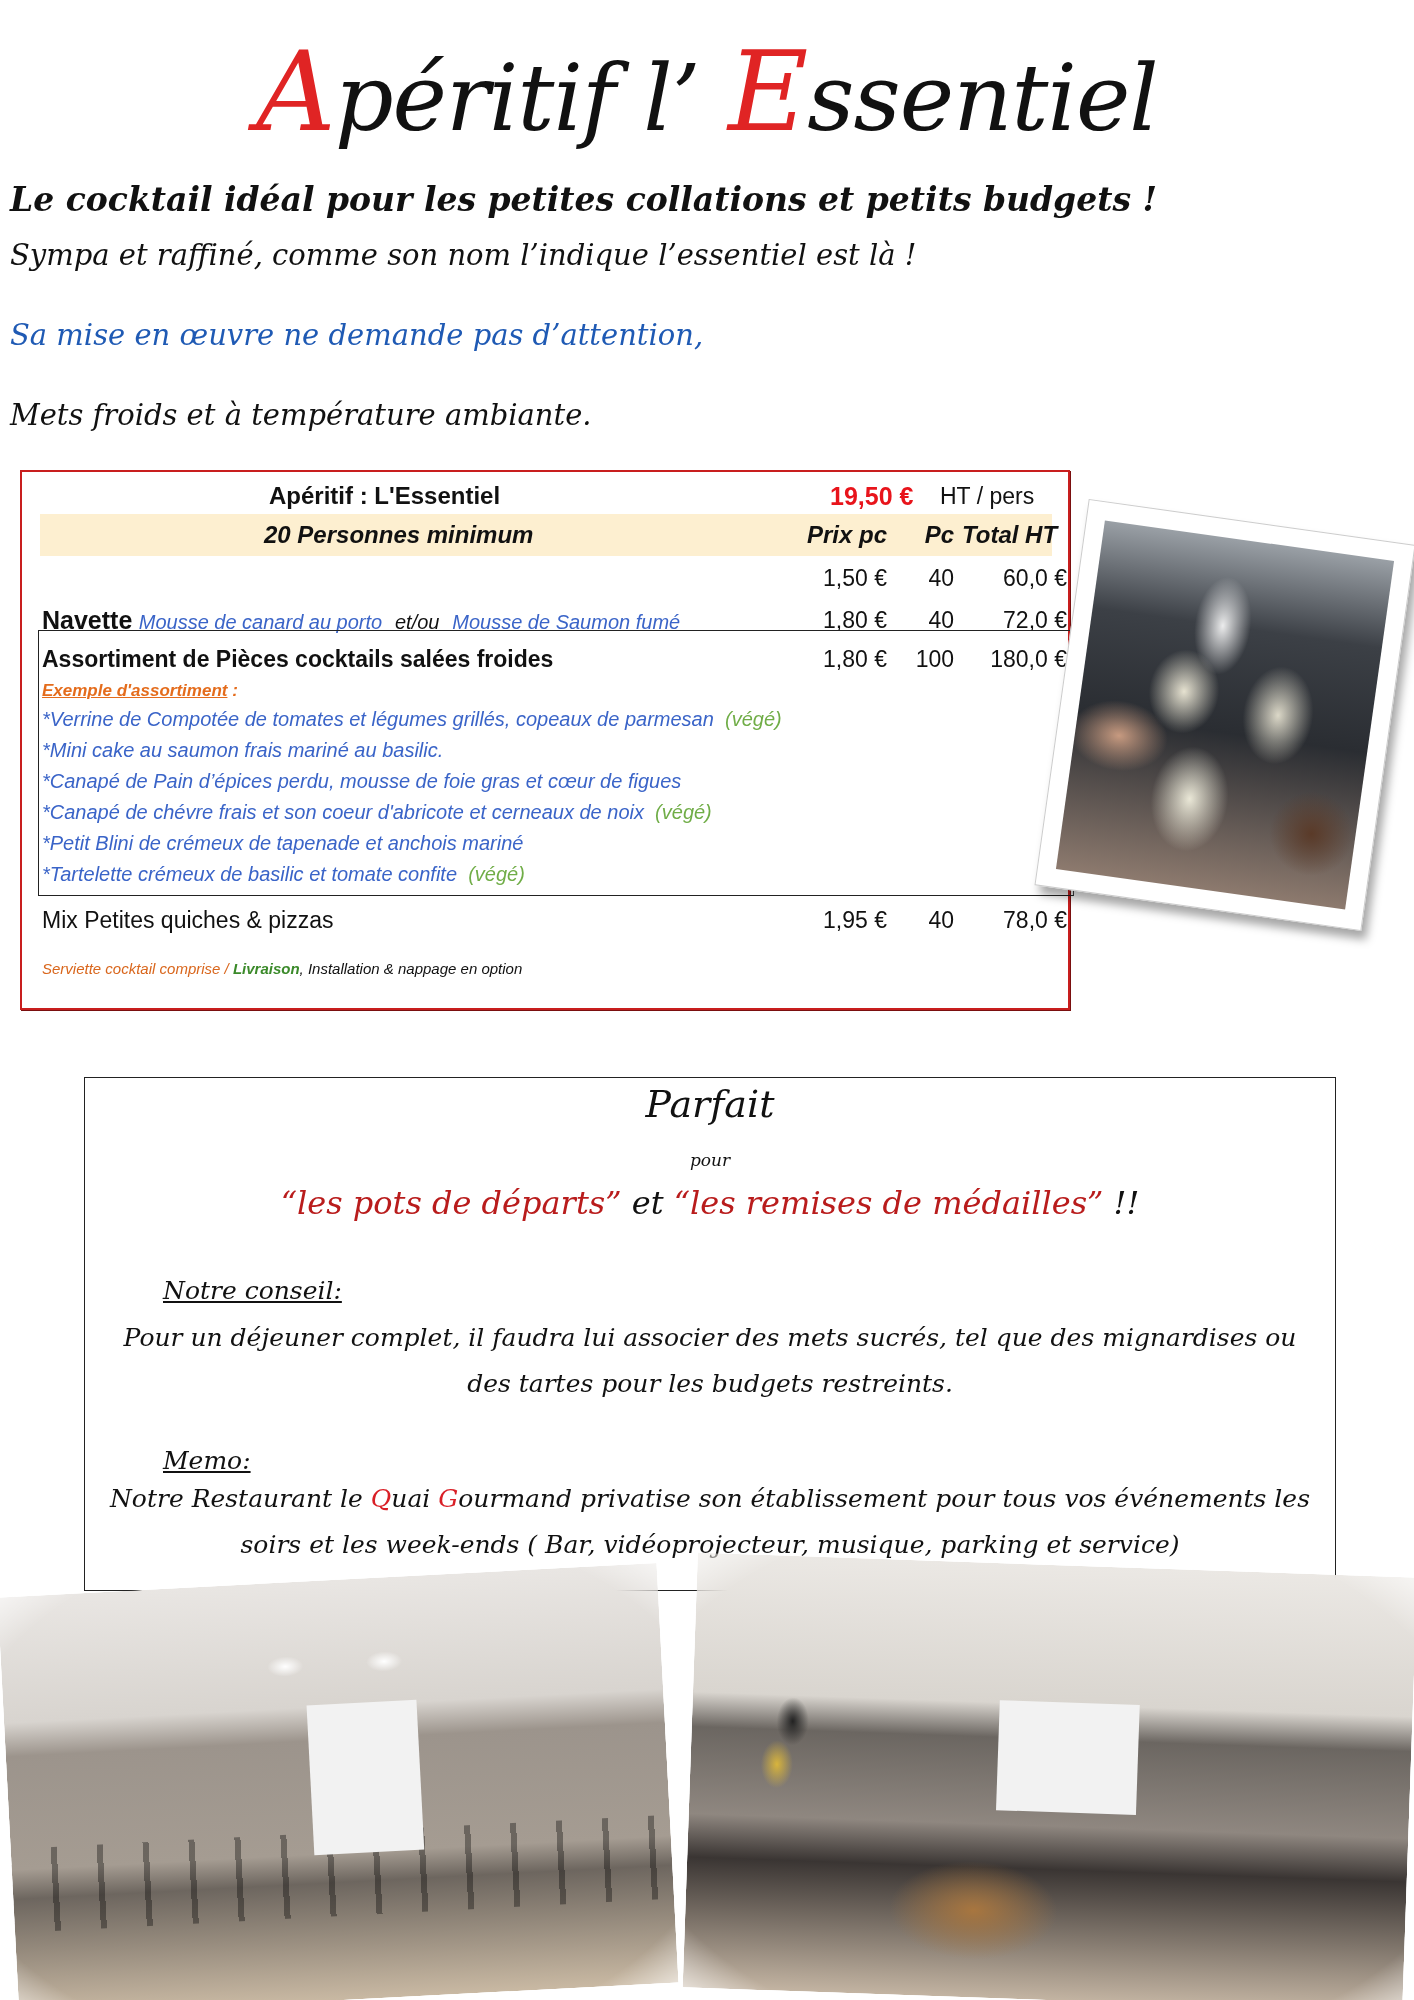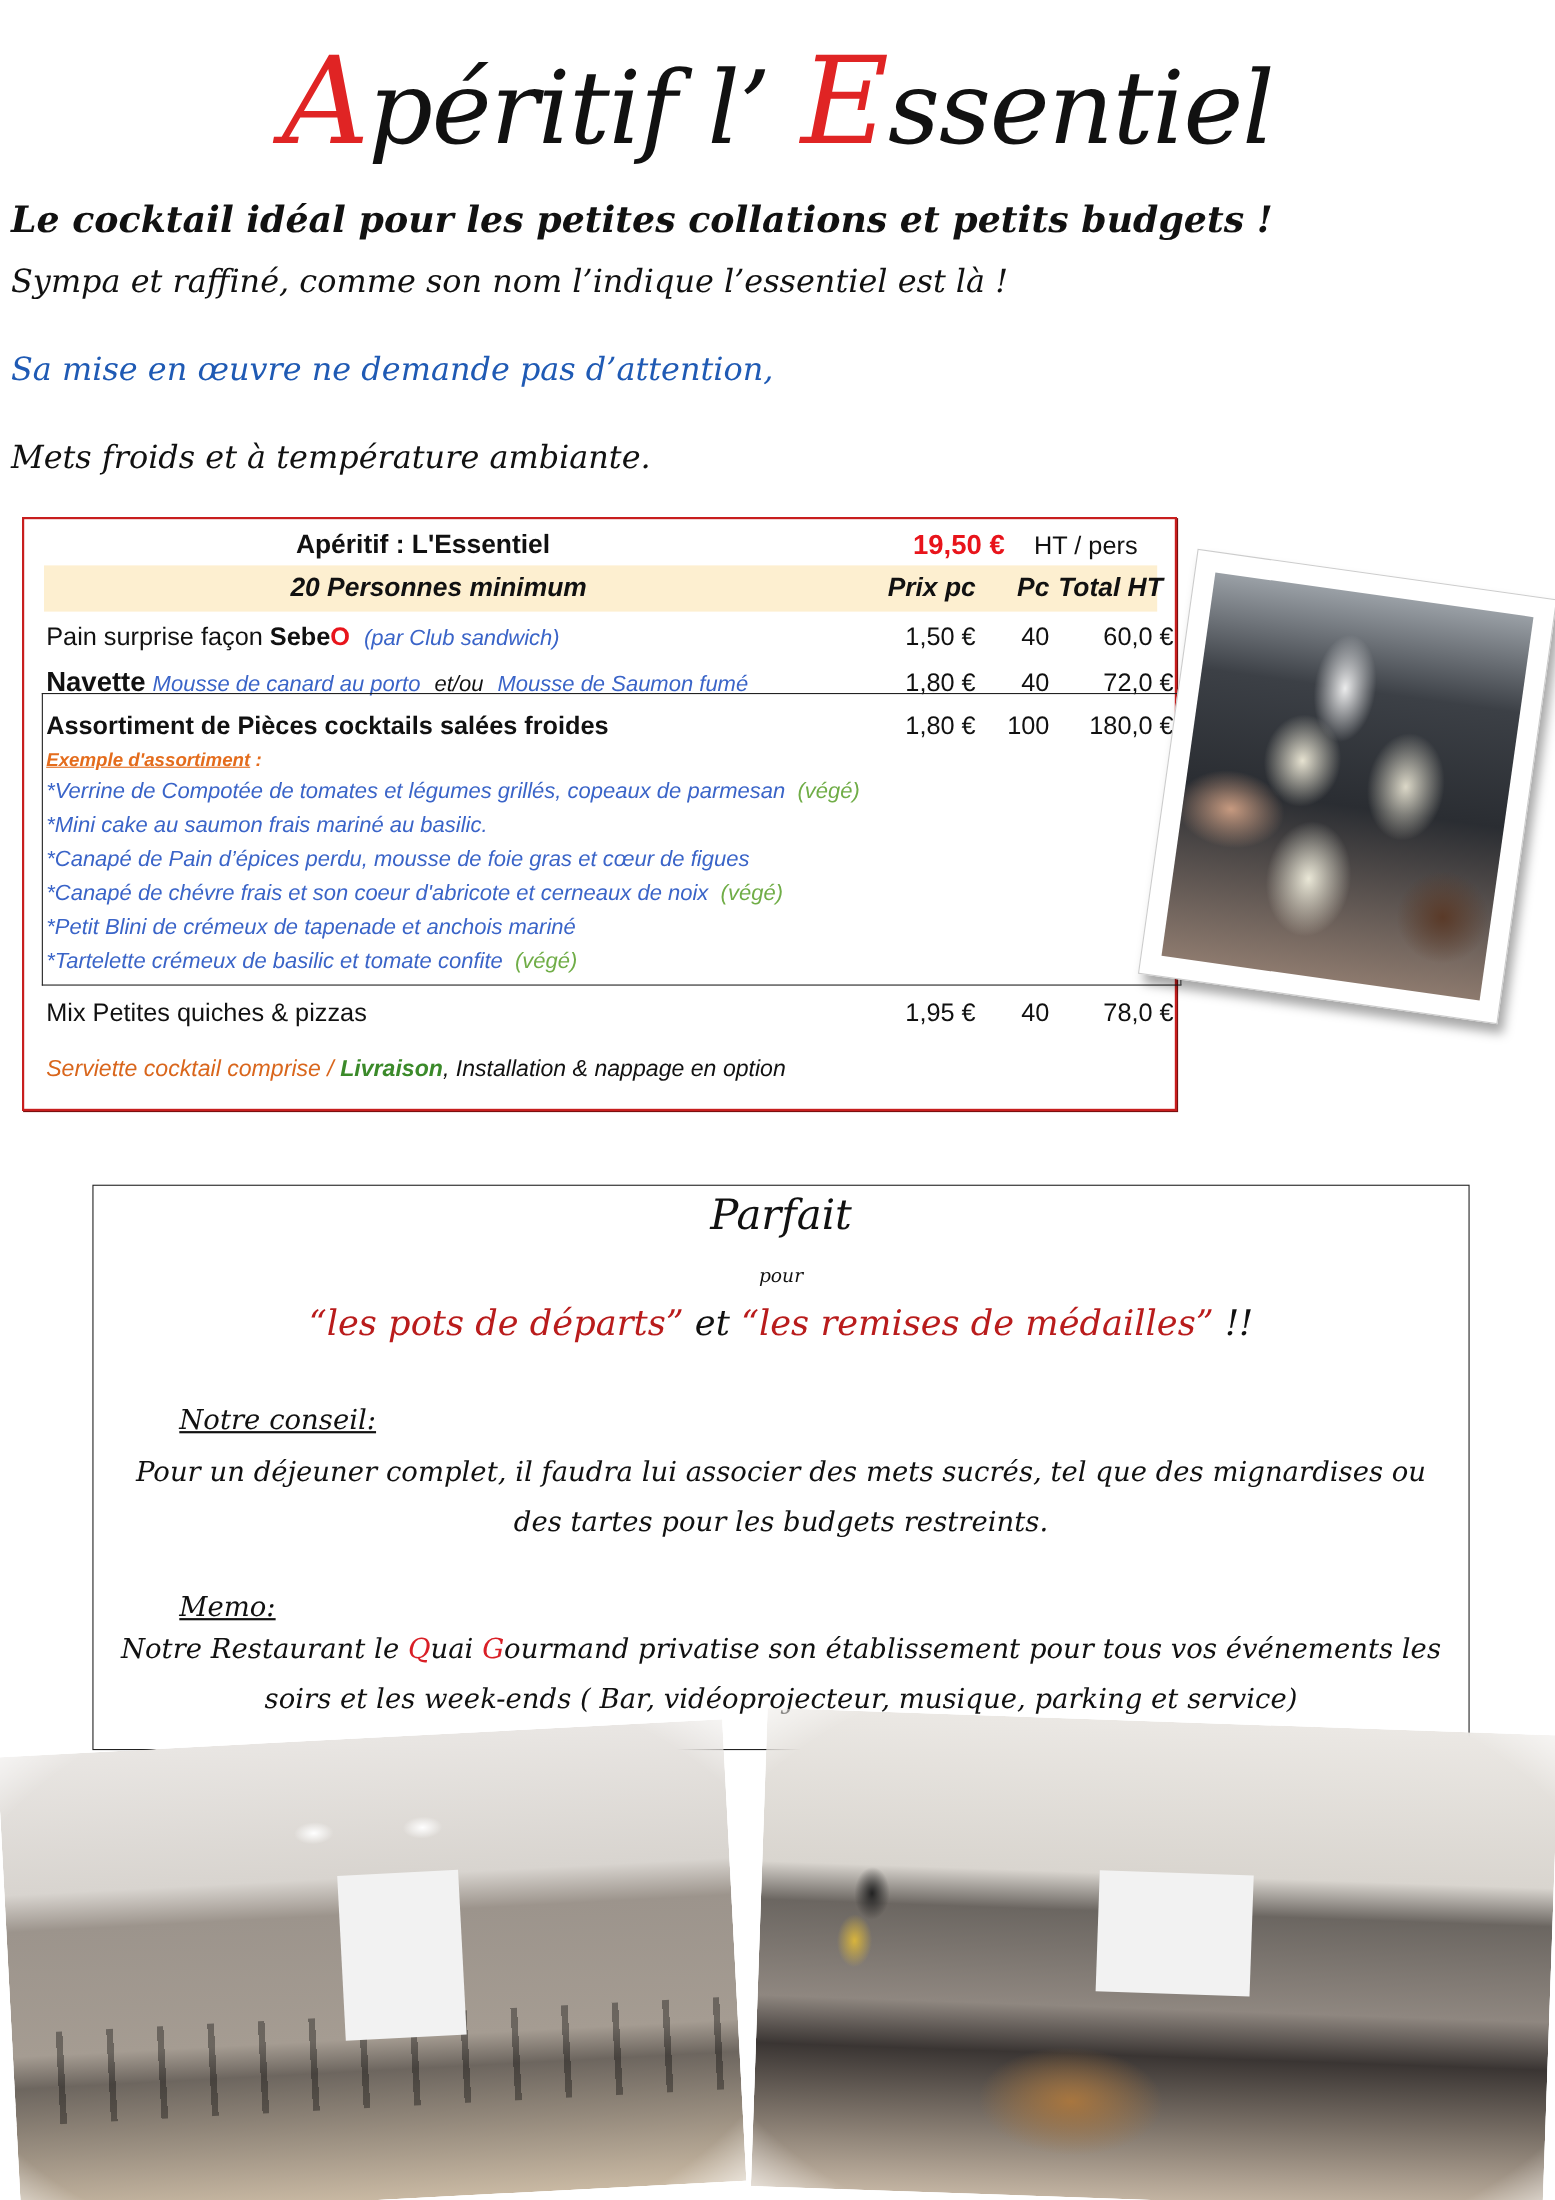--- a/index.html
+++ b/index.html
@@ -60,21 +60,21 @@
     position: absolute; left: 16px; top: 158px; width: 1036px; height: 266px;
     border: 1.5px solid #222; border-right: 1.5px solid #444;
   }
   .assort-title { font-weight: bold; }
   .assort-list { position: absolute; left: 20px; top: 206px; font-size: 20px; font-style: italic; }
   .assort-list .ex { color: #e46c1c; font-weight: bold; font-size: 17px; line-height: 26px; }
   .assort-list .ex u { text-decoration: underline; }
   .assort-list .item { color: #3a64c8; line-height: 31px; white-space: nowrap; }
   .vege { color: #70ad47; }
 
-  .footer-line { position: absolute; left: 20px; top: 488px; font-size: 21px; font-style: italic; white-space: nowrap; }
+  .footer-line { position: absolute; left: 20px; top: 488px; font-size: 15px; font-style: italic; white-space: nowrap; }
   .footer-line .orange { color: #d9661c; }
   .footer-line .green { color: #3b8a2a; font-weight: bold; }
 
   
   .photo-champ {
     position: absolute; left: 1060px; top: 520px; width: 330px; height: 390px;
     background: #fff; padding: 18px;
     transform: rotate(8deg);
     box-shadow: 6px 8px 10px rgba(0,0,0,0.35);
     border: 1px solid #ccc;
@@ -154,24 +154,20 @@
   </div>
 
   <div class="row r-sub">
     <span class="cell minimum">20 Personnes minimum</span>
     <span class="cell h-price">Prix pc</span>
     <span class="cell h-pc">Pc</span>
     <span class="cell h-total">Total HT</span>
   </div>
 
   <div class="row r1">
-    <span class="cell label">
-      <span>Pain surprise façon </span><span class="sebeo-b">Sebe</span><span class="sebeo-o">O</span>
-      &nbsp;<span class="blue-it">(par Club sandwich)</span>
-    </span>
     <span class="cell c-price">1,50 €</span>
     <span class="cell c-pc">40</span>
     <span class="cell c-total">60,0 €</span>
   </div>
 
   <div class="row r2">
     <span class="cell label">
       <span class="navette">Navette</span>
       <span class="blue-it">Mousse de canard au porto</span>
       &nbsp;<span class="et-ou">et/ou</span>&nbsp;

